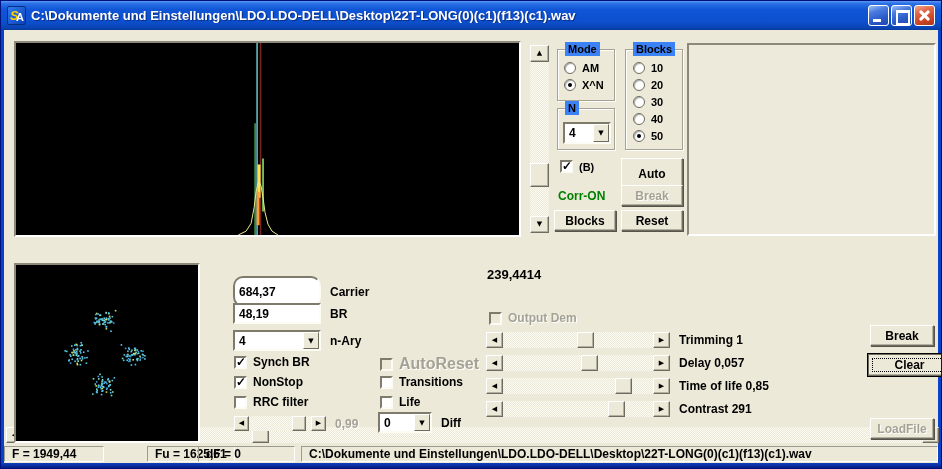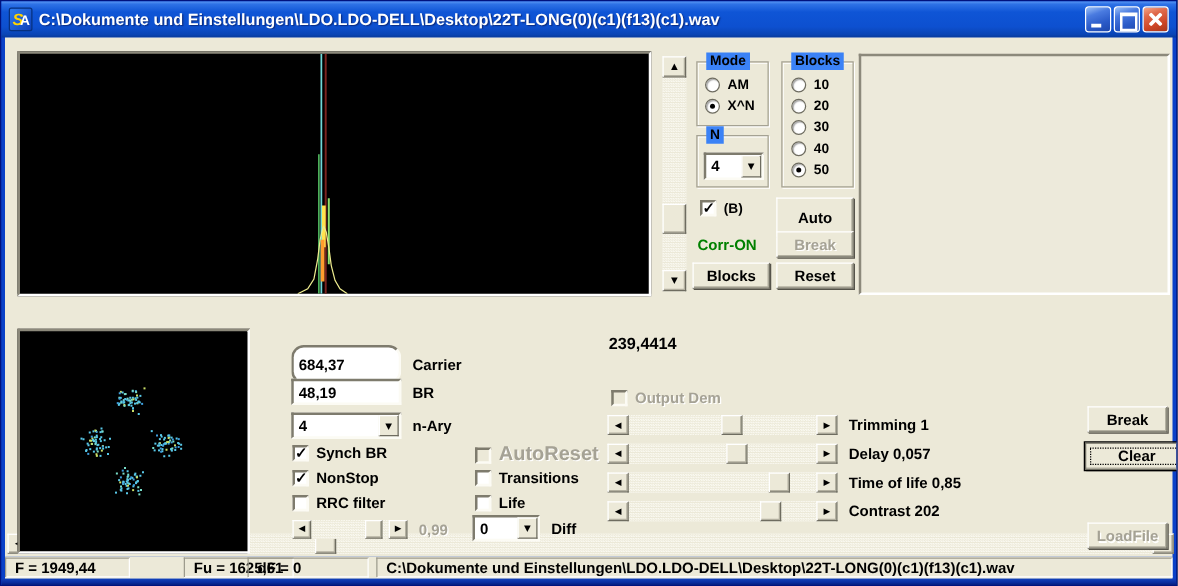--- a/index.html
+++ b/index.html
@@ -547,21 +547,21 @@
         <span class="sb-btn r">▶</span>
       </div>
       <span class="lbl slabel">Time of life 0,85</span>
     </div>
     <div class="srow" style="left:482px;top:371px;">
       <div class="hscroll checker" style="--pos: 0.79;">
         <span class="sb-btn l">◀</span>
         <span class="sb-thumb"></span>
         <span class="sb-btn r">▶</span>
       </div>
-      <span class="lbl slabel">Contrast 202</span>
+      <span class="lbl slabel">Contrast 291</span>
     </div>
 
     <div class="btn abs" style="left:866px;top:295px;width:64px;height:21px;">
       <span>Break</span>
     </div>
     <div class="btn focus abs" style="left:864px;top:324px;width:83px;height:22px;">
       <span class="inner-dots"></span>
       <span>Clear</span>
     </div>
     <div class="btn disb abs" style="left:866px;top:388px;width:64px;height:21px;">

